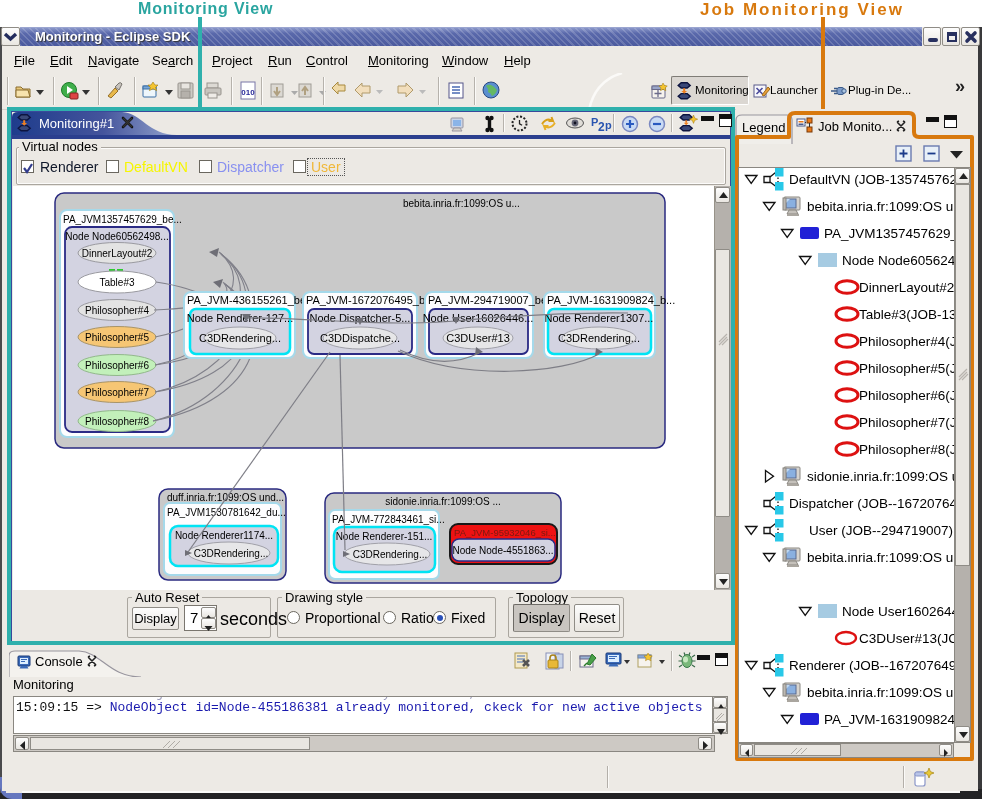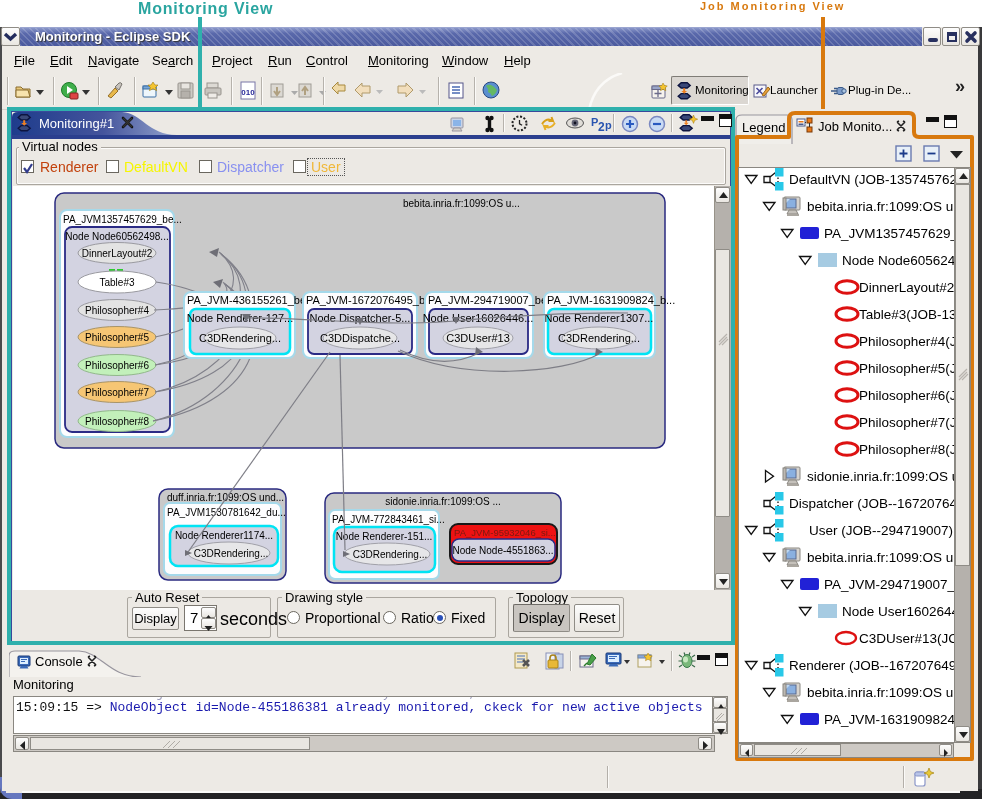--- a/index.html
+++ b/index.html
@@ -7,21 +7,21 @@
 body{font-family:"Liberation Sans",sans-serif;width:982px;height:799px;position:relative;overflow:hidden;}
 .abs{position:absolute;}
 .btn3d{background:linear-gradient(180deg,#fdfdfd,#e9e6e1);border:1px solid #8f8c86;border-radius:2px;}
 .sep{width:2px;border-left:1px solid #b6b2ac;border-right:1px solid #fbfaf8;}
 </style>
 </head>
 <body>
 
 <div class="abs" style="left:138px;top:0;font-size:16px;font-weight:bold;color:#2aa5a0;letter-spacing:0.8px;z-index:60;">Monitoring View</div>
 <div class="abs" style="left:198px;top:17px;width:4px;height:91px;background:#2fb0ac;z-index:60;"></div>
-<div class="abs" style="left:700px;top:0;font-size:11px;font-weight:bold;color:#d8790e;letter-spacing:2px;z-index:60;">Job Monitoring View</div>
+<div class="abs" style="left:700px;top:0;font-size:17px;font-weight:bold;color:#d8790e;letter-spacing:2px;z-index:60;">Job Monitoring View</div>
 <div class="abs" style="left:821px;top:17px;width:4px;height:92px;background:#d8790e;z-index:60;"></div>
 
 <div class="abs" id="win" style="left:0;top:27px;width:982px;height:772px;background:#edeae5;"></div>
 <div class="abs" style="left:0;top:27px;width:2px;height:766px;background:#4a4a4c;"></div>
 <div class="abs" style="left:978px;top:27px;width:4px;height:766px;background:#39393b;"></div>
 <div class="abs" style="left:2px;top:791px;width:978px;height:2px;background:#fafaf8;"></div>
 <div class="abs" style="left:0;top:793px;width:982px;height:6px;background:#232325;"></div>
 <div class="abs" style="left:0;top:777px;width:22px;height:22px;background:#6677bf;border-bottom-left-radius:12px;"></div>
 <div class="abs" style="left:6px;top:783px;width:16px;height:10px;background:#edeae5;"></div>
 <div class="abs" style="left:960px;top:789px;width:22px;height:10px;background:#232325;border-bottom-right-radius:8px;"></div>
@@ -243,21 +243,21 @@
    <path d="M14.5 1 l1.2 3 l3 1.2 l-3 1.2 l-1.2 3 l-1.2-3 l-3-1.2 l3-1.2 Z" fill="#f4c430" stroke="#a07b10" stroke-width="0.5"></path>
  </svg>
  <div class="abs" style="left:690px;top:5px;width:13px;height:5px;border:1.5px solid #111;border-top-width:4px;background:#fff;"></div>
  <div class="abs" style="left:708px;top:3px;width:13px;height:13px;border:1.5px solid #111;border-top-width:5px;background:#fff;"></div>
 
  <div class="abs" style="left:5px;top:36px;width:710px;height:38px;border:1px solid #aaa69f;border-radius:2px;box-shadow:inset 0 0 0 1px #fcfbfa;"></div>
  <div class="abs" style="left:8px;top:28px;background:#ece9e4;padding:0 3px;font-size:13px;">Virtual nodes</div>
  <div class="abs" style="left:10px;top:49px;width:13px;height:13px;background:#fff;border:1px solid #6a675f;"><svg width="12" height="12">
         <path d="M2 5 L5 9 L10 1" stroke="#323c8c" stroke-width="2.2" fill="none"></path>
       </svg></div>
- <div class="abs" style="left:29px;top:48px;font-size:14px;color:#c2410c;">Renderer</div>
+ <div class="abs" style="left:29px;top:48px;font-size:14px;color:#0f172a;">Renderer</div>
  <div class="abs" style="left:95px;top:49px;width:13px;height:13px;background:#fff;border:1px solid #6a675f;"></div>
  <div class="abs" style="left:113px;top:48px;font-size:14px;color:#f6f600;">DefaultVN</div>
  <div class="abs" style="left:188px;top:49px;width:13px;height:13px;background:#fff;border:1px solid #6a675f;"></div>
  <div class="abs" style="left:206px;top:48px;font-size:14px;color:#8890f0;">Dispatcher</div>
  <div class="abs" style="left:282px;top:49px;width:13px;height:13px;background:#fff;border:1px solid #6a675f;"></div>
  <div class="abs" style="left:297px;top:48px;font-size:14px;color:#f0b838;outline:1px dotted #555;padding:0 3px;">User</div>
 
  <div class="abs" style="left:2px;top:75px;width:701px;height:404px;background:#fff;overflow:hidden;" id="canvas">
  <svg width="701" height="404" font-family="Liberation Sans" font-size="10px">
 
@@ -673,27 +673,20 @@
         <svg class="abs" style="left:42px;top:2px;" width="23" height="23">
           <rect x="3" y="2" width="16" height="13" rx="1" fill="#d7d4cf" stroke="#8a8781"></rect>
           <rect x="5" y="4" width="10" height="9" fill="#8ab0e0" stroke="#5a6a90"></rect>
           <path d="M5 4 l4 0 l-4 4 z" fill="#c0d8f0"></path>
           <rect x="2" y="3" width="3" height="12" fill="#bcb8b2" stroke="#8a8781"></rect>
           <path d="M8 15 h7 l2 4 h-11 Z" fill="#c5c1bb" stroke="#8a8781"></path>
           <rect x="6" y="19" width="12" height="2" fill="#aaa69f"></rect>
         </svg>
         <div class="abs" style="left:68px;top:0;white-space:nowrap;line-height:27px;">bebita.inria.fr:1099:OS un</div>
       </div>
-<div class="abs" style="left:0;top:403px;width:216px;height:27px;">
-        <svg class="abs" style="left:41px;top:8px;" width="15" height="11">
-          <path d="M1.5 1.5 H13 L7.2 9.5 Z" fill="#fff" stroke="#111" stroke-width="1.3"></path>
-        </svg>
-        <div class="abs" style="left:61px;top:7px;width:19px;height:12px;background:#2121d6;border-radius:2px;"></div>
-        <div class="abs" style="left:85px;top:0;white-space:nowrap;line-height:27px;">PA_JVM-294719007_</div>
-      </div>
 <div class="abs" style="left:0;top:430px;width:216px;height:27px;">
         <svg class="abs" style="left:59px;top:8px;" width="15" height="11">
           <path d="M1.5 1.5 H13 L7.2 9.5 Z" fill="#fff" stroke="#111" stroke-width="1.3"></path>
         </svg>
         <div class="abs" style="left:79px;top:6px;width:19px;height:14px;background:#a6cbe2;"></div>
         <div class="abs" style="left:103px;top:0;white-space:nowrap;line-height:27px;">Node User1602644</div>
       </div>
 <div class="abs" style="left:0;top:457px;width:216px;height:27px;">
         <svg class="abs" style="left:95px;top:5px;" width="27" height="16">
           <ellipse cx="12" cy="8" rx="10" ry="6" fill="#fff" stroke="#dd1111" stroke-width="2.3"></ellipse>

